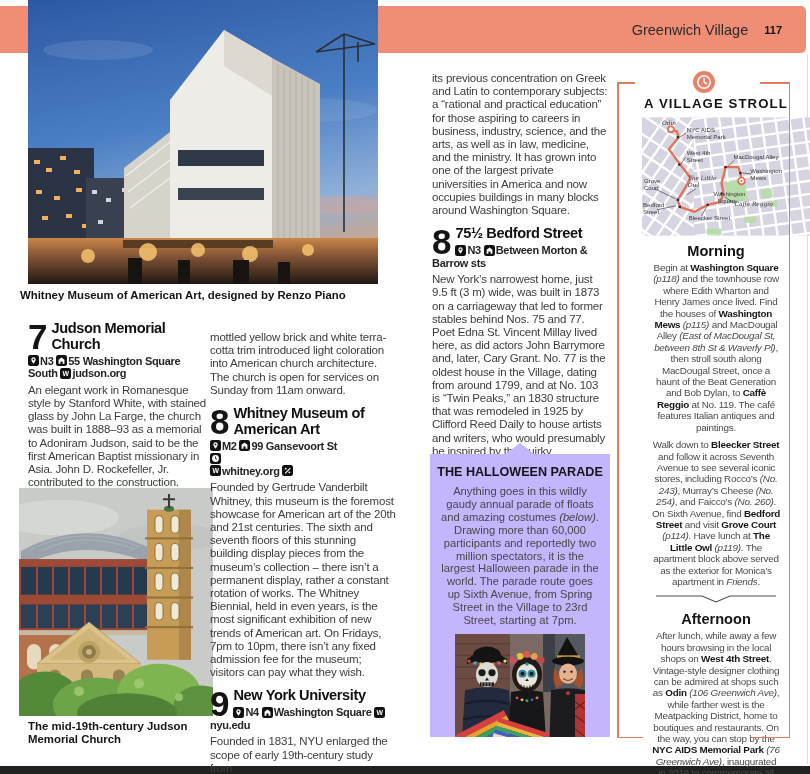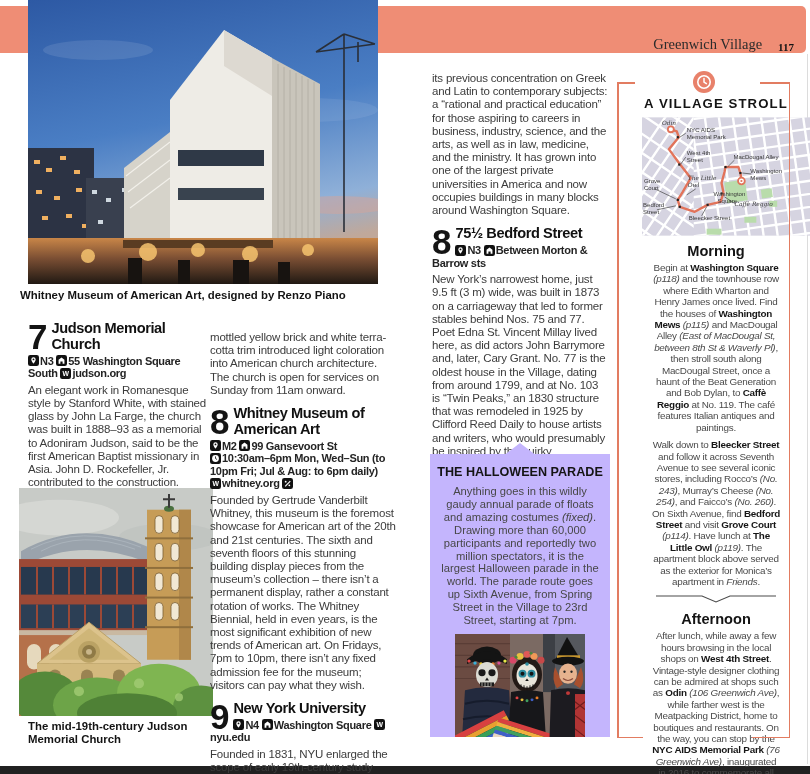--- a/index.html
+++ b/index.html
@@ -1,22 +1,22 @@
 <!DOCTYPE html>
 <html><head>
 <meta charset="utf-8">
 <style>
   html,body{margin:0;padding:0;}
   body{width:810px;height:774px;background:#ffffff;position:relative;overflow:hidden;
        font-family:"Liberation Sans",sans-serif;-webkit-font-smoothing:antialiased;}
   .abs{position:absolute;}
   
   .hdr{left:0;top:6px;width:806px;height:47px;background:#ef8d75;border-radius:0 5px 5px 0;
-       display:flex;align-items:flex-end;justify-content:flex-end;gap:16px;padding-right:12px;
-       box-sizing:border-box;z-index:1;font-family:Liberation Serif, serif;}
+       display:flex;align-items:center;justify-content:flex-end;gap:16px;padding-right:24px;
+       box-sizing:border-box;z-index:1;}
   .hdr .sec{font-size:14.5px;color:#2b2b2b;}
   .hdr .pg{font-size:11px;font-weight:700;color:#141414;}
   
   .ph{display:block;width:100%;height:100%;}
   .photo1{left:28px;top:0;width:350px;height:284px;z-index:2;}
   .cap{font-size:11.4px;font-weight:700;color:#141414;line-height:1.18;}
   .cap1{left:20px;top:289px;width:350px;}
   .photo2{left:19px;top:488px;width:194px;height:228px;}
   .cap2{left:28px;top:720px;width:182px;}
   
@@ -242,21 +242,21 @@
         </svg><span>M2</span>
       <svg width="11" height="11" viewBox="0 0 12 12">
           <rect width="12" height="12" rx="2.5" fill="#111"></rect>
           <path d="M2.8 9.6V5.2L6 2.6l3.2 2.6v4.4H7.2V7.2H4.8v2.4z" fill="#fff"></path>
         </svg><span>99 Gansevoort St</span>
       <br>
       <svg width="11" height="11" viewBox="0 0 12 12">
           <rect width="12" height="12" rx="2.5" fill="#111"></rect>
           <circle cx="6" cy="6" r="3.7" fill="#fff"></circle>
           <path d="M6 3.7V6l1.7 1.1" stroke="#111" stroke-width="0.9" fill="none"></path>
-        </svg><span>10:30am–6pm Mon, Wed–Sun (to 10pm Fri; Jul &amp; Aug: to 6pm daily)</span>
+        </svg>
       <br>
       <svg width="11" height="11" viewBox="0 0 12 12">
           <rect width="12" height="12" rx="2.5" fill="#111"></rect>
           <text x="6" y="8.8" font-size="7.5" font-weight="bold" fill="#fff" text-anchor="middle" font-family="Liberation Sans, sans-serif">W</text>
         </svg><span>whitney.org</span>
       <svg width="11" height="11" viewBox="0 0 12 12">
           <rect width="12" height="12" rx="2.5" fill="#111"></rect>
           <path d="M3 8.6 8.6 3l.9.9L3.9 9.5z" fill="#fff"></path>
           <circle cx="4" cy="4" r="1" fill="#fff"></circle>
           <circle cx="8" cy="8" r="1" fill="#fff"></circle>
@@ -301,21 +301,21 @@
           <rect width="12" height="12" rx="2.5" fill="#111"></rect>
           <path d="M2.8 9.6V5.2L6 2.6l3.2 2.6v4.4H7.2V7.2H4.8v2.4z" fill="#fff"></path>
         </svg><span>Between Morton &amp; Barrow sts</span>
     </div>
     <div class="btxt">New York’s narrowest home, just 9.5 ft (3 m) wide, was built in 1873 on a carriageway that led to former stables behind Nos. 75 and 77. Poet Edna St. Vincent Millay lived here, as did actors John Barrymore and, later, Cary Grant. No. 77 is the oldest house in the Village, dating from around 1799, and at No. 103 is “Twin Peaks,” an 1830 structure that was remodeled in 1925 by Clifford Reed Daily to house artists and writers, who would presumably be inspired by the quirky architecture.</div>
   </div>
 </div>
 
 <div class="abs hbox">
   <div class="hp-title">THE HALLOWEEN PARADE</div>
-  <div class="hp-body"><span>Anything goes in this wildly gaudy annual parade of floats and amazing costumes </span><span class="i">(fixed)</span><span>. Drawing more than 60,000 participants and reportedly two million spectators, it is the largest Halloween parade in the world. The parade route goes up Sixth Avenue, from Spring Street in the Village to 23rd Street, starting at 7pm.</span></div>
+  <div class="hp-body"><span>Anything goes in this wildly gaudy annual parade of floats and amazing costumes </span><span class="i">(below)</span><span>. Drawing more than 60,000 participants and reportedly two million spectators, it is the largest Halloween parade in the world. The parade route goes up Sixth Avenue, from Spring Street in the Village to 23rd Street, starting at 7pm.</span></div>
   <div class="hp-photo">
   <svg class="ph" viewBox="0 0 130 126" preserveAspectRatio="none">
     <rect width="130" height="126" fill="#7b6a63"></rect>
     <rect x="0" y="0" width="55" height="126" fill="#6b4b42"></rect>
     <path d="M0,10 H55 M0,22 H55 M0,34 H55 M0,46 H55" stroke="#5a3d36" stroke-width="1.2"></path>
     <rect x="100" y="0" width="30" height="126" fill="#55585e"></rect>
     <rect x="88" y="0" width="12" height="60" fill="#3c3f45"></rect>
 
     <ellipse cx="32" cy="22" rx="14" ry="9" fill="#141414"></ellipse>
     <path d="M12,26 Q32,10 52,26 L52,31 Q32,22 12,31 Z" fill="#141414"></path>

